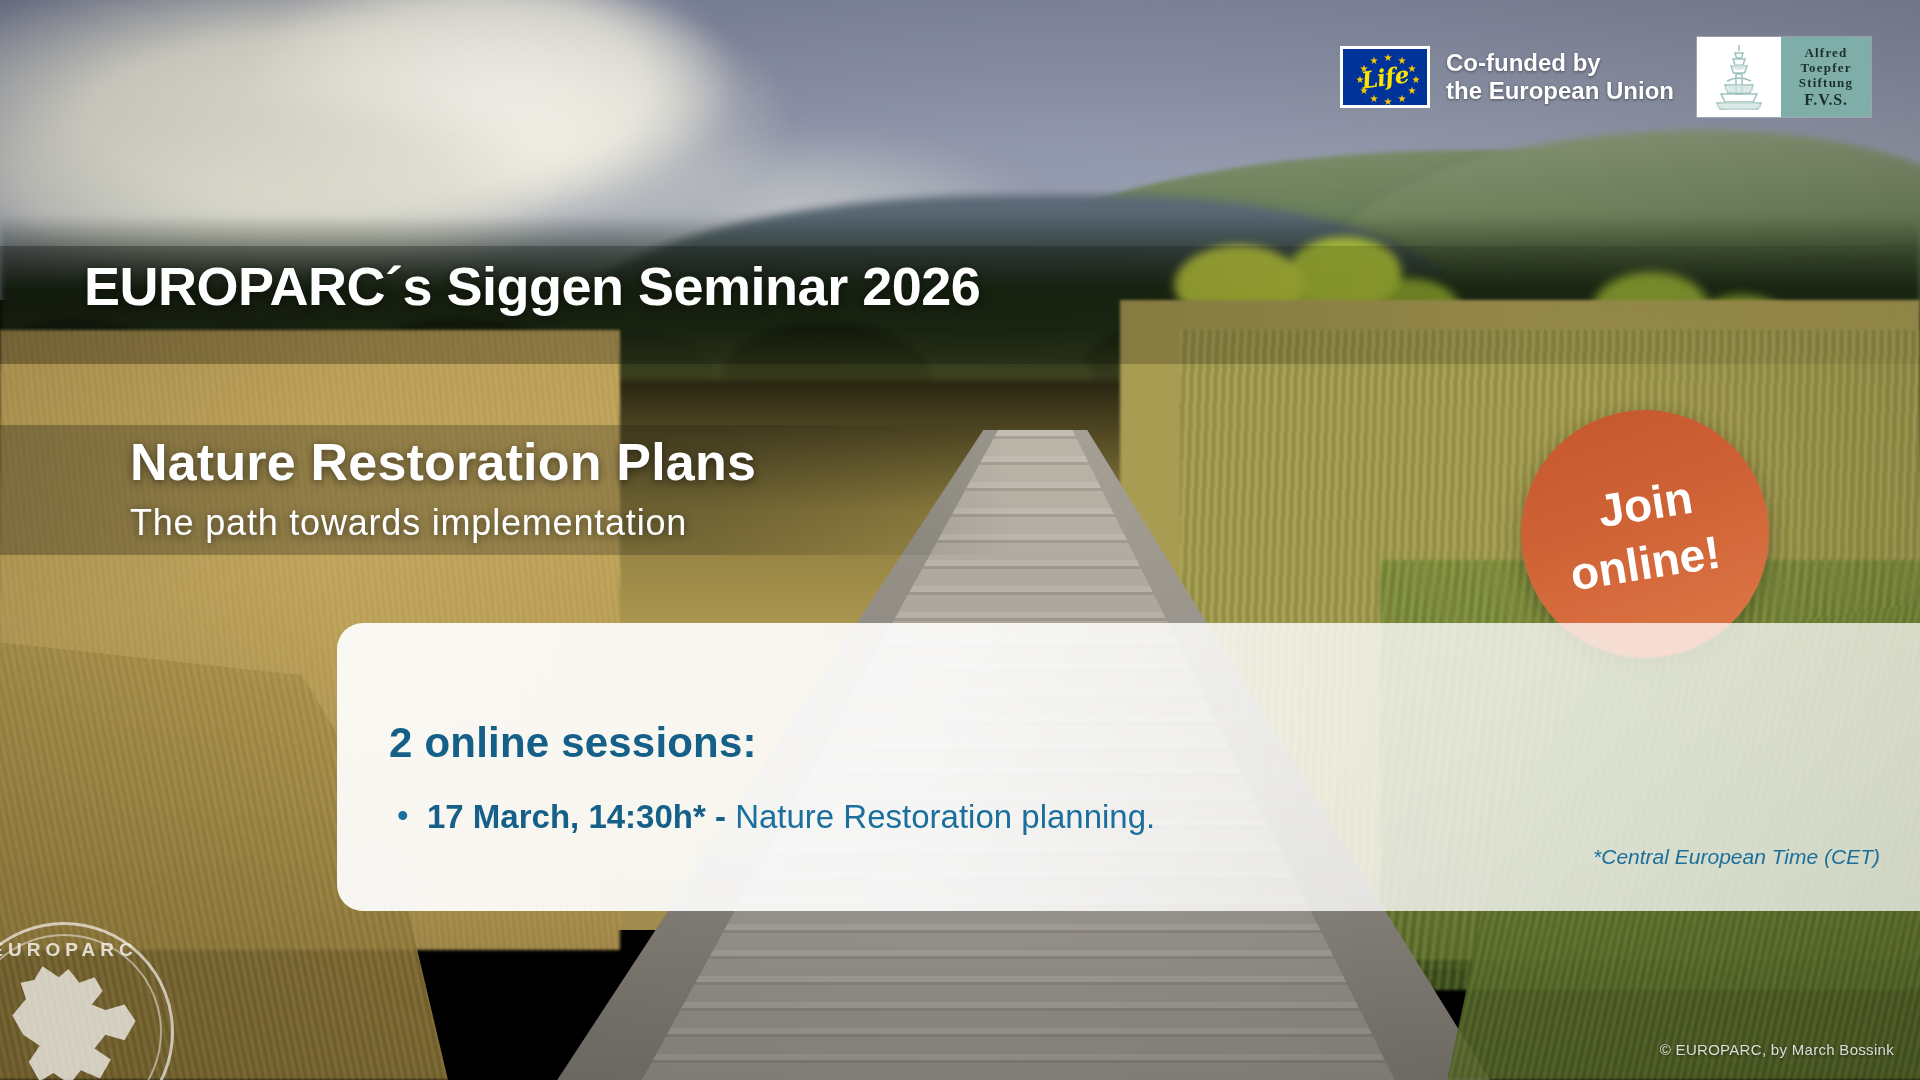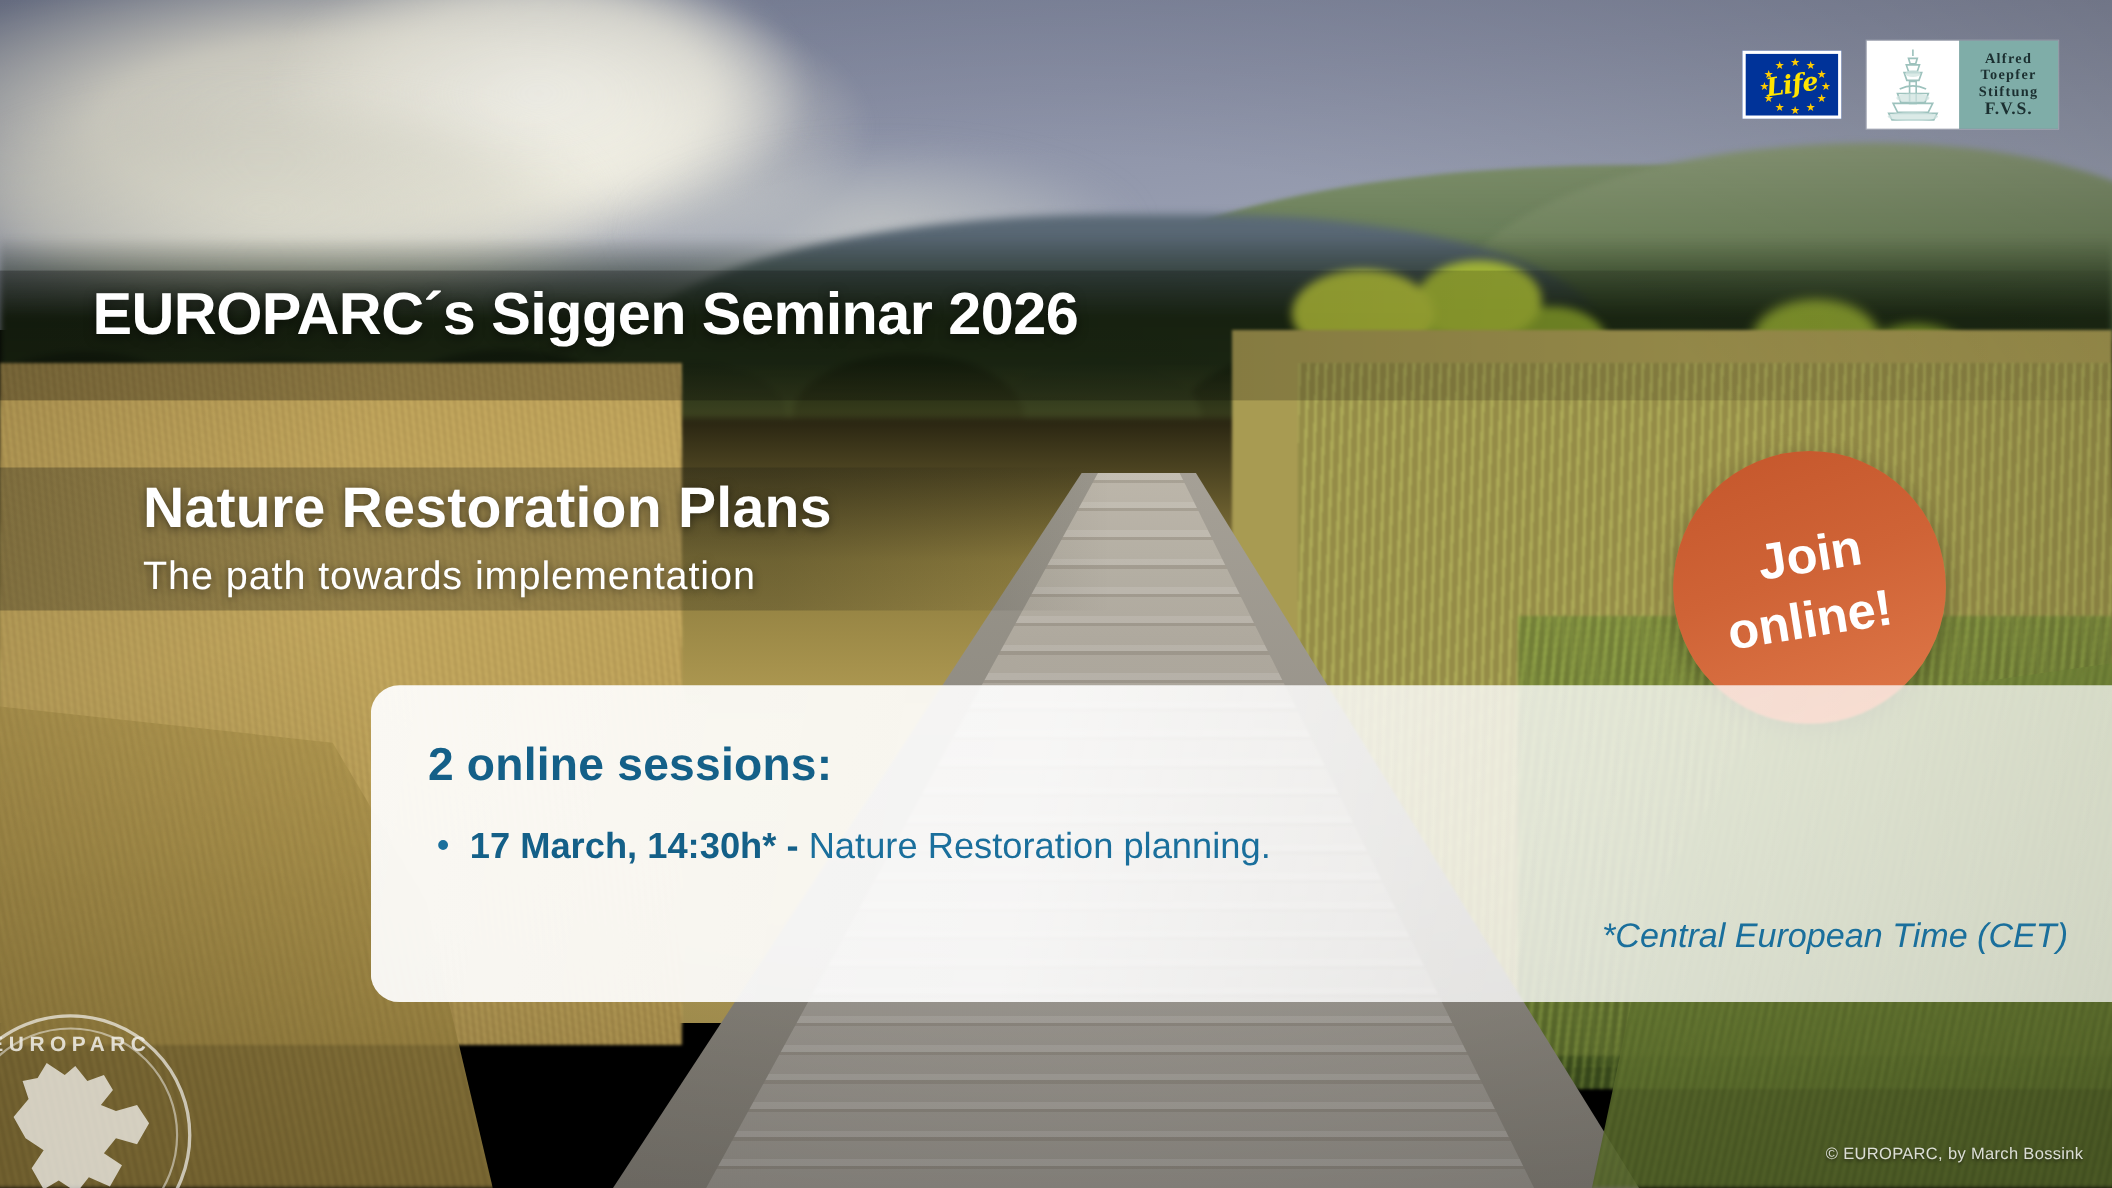--- a/index.html
+++ b/index.html
@@ -268,36 +268,36 @@
     transform:rotate(-9deg); line-height:1.28; white-space:nowrap;
   }
 
   
   .panel {
     position:absolute; left:337px; top:623px; width:1583px; height:288px;
     background:linear-gradient(100deg, rgba(255,255,255,.93) 0%, rgba(255,255,255,.90) 38%, rgba(255,255,255,.80) 62%, rgba(255,255,255,.72) 100%);
     border-radius:26px 0 0 26px;
     backdrop-filter:blur(1px);
   }
-  .panel-inner { padding:48px 0 0 52px; }
+  .panel-inner { padding:48px 0 0 52px;margin-top:48px; }
   .p-title {
     color:#146088; font-size:42px; font-weight:bold; letter-spacing:.2px;
   }
   .p-list { list-style:none; margin-top:26px; }
   .p-list li {
     color:#1a6f9c; font-size:33px; line-height:1.48; padding-left:38px; position:relative;
     white-space:nowrap;
   }
   .p-list li::before {
     content:"\2022"; position:absolute; left:8px; top:-1px; color:#1a6f9c; font-size:33px;
   }
   .p-list b { color:#146088; font-weight:bold; }
   .p-note {
     position:absolute; right:40px; bottom:42px;
-    color:#1a6f9c; font-size:31px; font-style:italic;text-align:right;
+    color:#1a6f9c; font-size:21px; font-style:italic;text-align:right;
   }
 
   
   .wm {
     position:absolute; left:-46px; bottom:-62px; width:220px; height:220px;
     border-radius:50%; border:3px solid rgba(255,255,255,.75);
     opacity:.85;
   }
   .wm-ring {
     position:absolute; inset:9px; border-radius:50%;
@@ -368,20 +368,24 @@
           <div class="eu-star" style="left:64px;top:37px">★</div>
           <div class="eu-star" style="left:54px;top:45px">★</div>
           <div class="eu-star" style="left:40px;top:48px">★</div>
           <div class="eu-star" style="left:26px;top:45px">★</div>
           <div class="eu-star" style="left:16px;top:37px">★</div>
           <div class="eu-star" style="left:12px;top:26px">★</div>
           <div class="eu-star" style="left:16px;top:15px">★</div>
           <div class="eu-star" style="left:26px;top:7px">★</div>
         </div>
         <div class="life-word">Life</div>
+      </div>
+      <div class="eu-text">
+        <div>Co-funded by</div>
+        <div>the European Union</div>
       </div>
     </div>
 
     <div class="ats-logo">
       <div class="ats-mark">
         <svg viewBox="0 0 84 82" width="84" height="82" aria-hidden="true">
           <g fill="none" stroke="#9dc2bd" stroke-width="1.5">
             <path d="M42 8 L42 14"></path>
             <path d="M38 16 h8 l-1.5 5 h-5 z"></path>
             <path d="M36 22 h12 l-2 6 h-8 z"></path>

